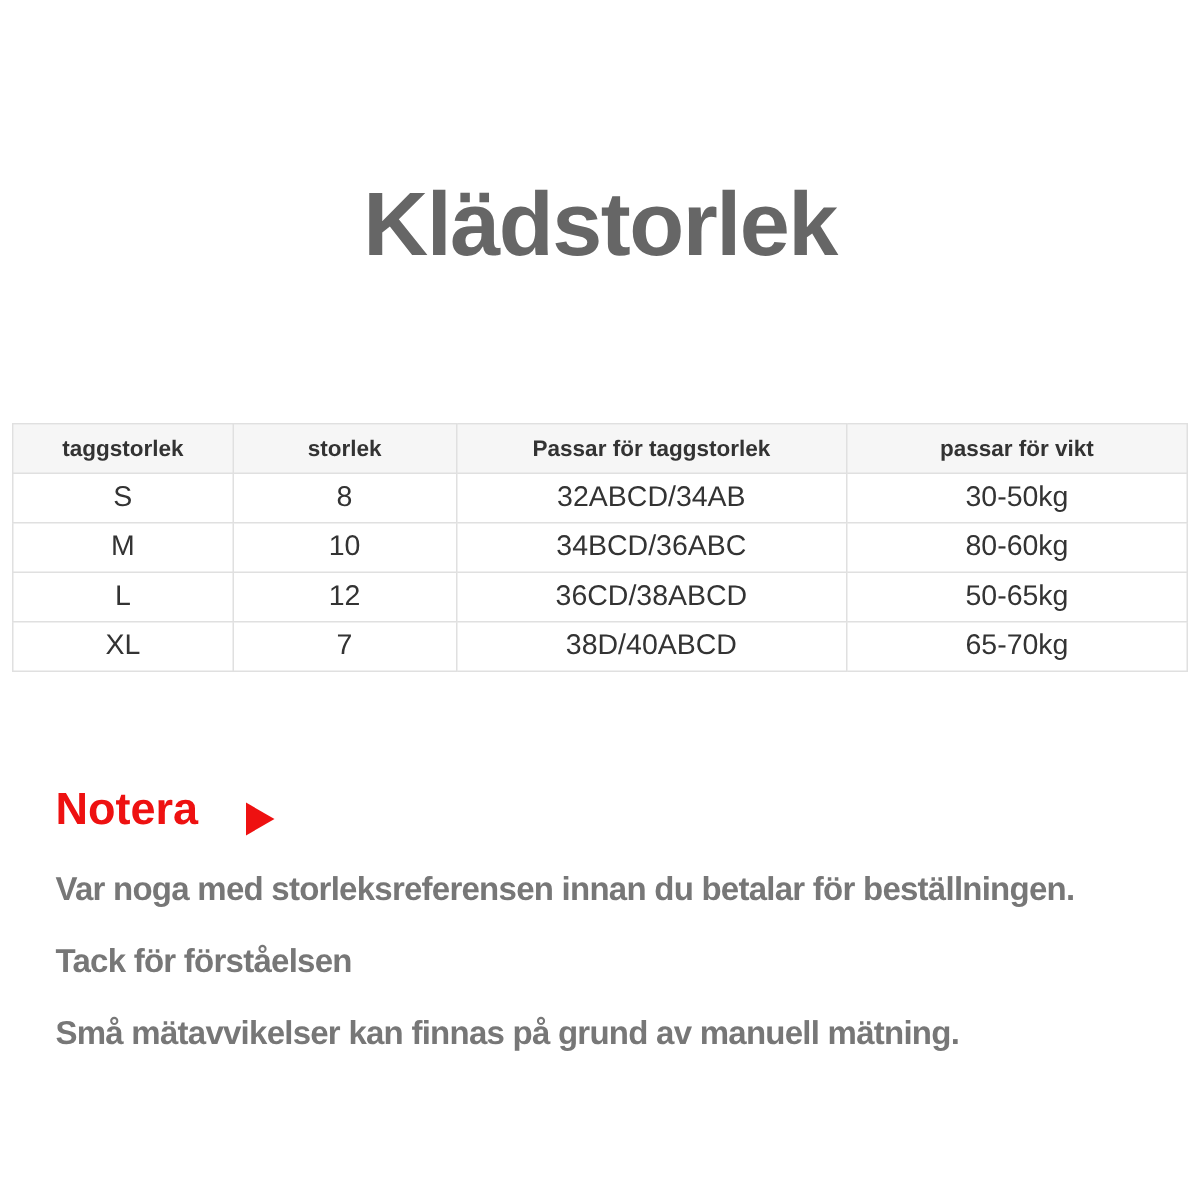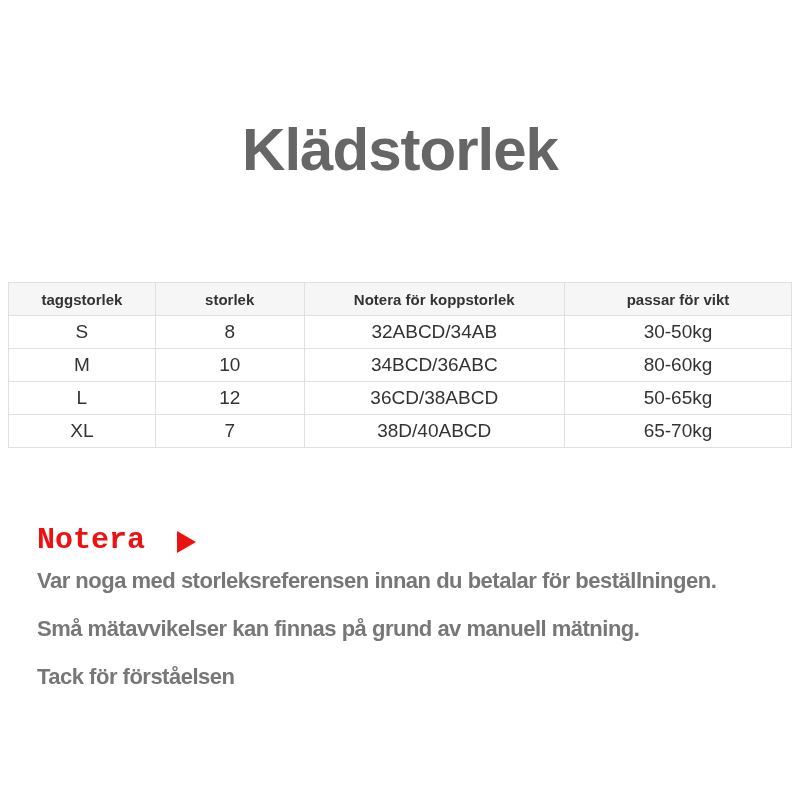--- a/index.html
+++ b/index.html
@@ -46,41 +46,40 @@
   table.size-table td {
     background: #ffffff;
     font-size: 19px;
     font-weight: normal;
     color: #333333;
   }
 
   .note-head {
     margin: 75px 0 0 37px;
     display: flex;
-    align-items: center;
+    align-items: flex-end;
     height: 34px;
-    font-family: Liberation Mono, monospace;
   }
   .note-head .note-title {
     font-size: 30px;
     font-weight: bold;
     color: #ee1111;
     line-height: 34px;
   }
   .note-head .arrow {
     display: inline-block;
     width: 0; height: 0;
     margin-left: 32px;
     margin-top: 3px;
     border-top: 11px solid transparent;
     border-bottom: 11px solid transparent;
     border-left: 19px solid #ee1111;
   }
 
-  .note-lines { margin: 10px 0 0 37px; }
+  .note-lines { margin: 22px 0 0 37px; }
   .note-line {
     font-size: 22px;
     font-weight: bold;
     color: #777777;
     letter-spacing: -0.5px;
     line-height: 28px;
     margin-bottom: 20px;
     white-space: nowrap;
   }
 </style>
@@ -96,21 +95,21 @@
       <colgroup>
           <col>
           <col>
           <col>
           <col>
         </colgroup>
       <thead>
         <tr>
           <th>taggstorlek</th>
           <th>storlek</th>
-          <th>Notera för koppstorlek</th>
+          <th>Passar för taggstorlek</th>
           <th>passar för vikt</th>
         </tr>
       </thead>
       <tbody>
         <tr>
           <td>S</td>
           <td>8</td>
           <td>32ABCD/34AB</td>
           <td>30-50kg</td>
         </tr>
@@ -136,17 +135,17 @@
     </table>
   </div>
 
   <div class="note-head">
     <span class="note-title">Notera</span>
     <span class="arrow"></span>
   </div>
 
   <div class="note-lines">
     <p class="note-line">Var noga med storleksreferensen innan du betalar för beställningen.</p>
+    <p class="note-line">Tack för förståelsen</p>
     <p class="note-line">Små mätavvikelser kan finnas på grund av manuell mätning.</p>
-    <p class="note-line">Tack för förståelsen</p>
   </div>
 
 </div>
 
 </body></html>

